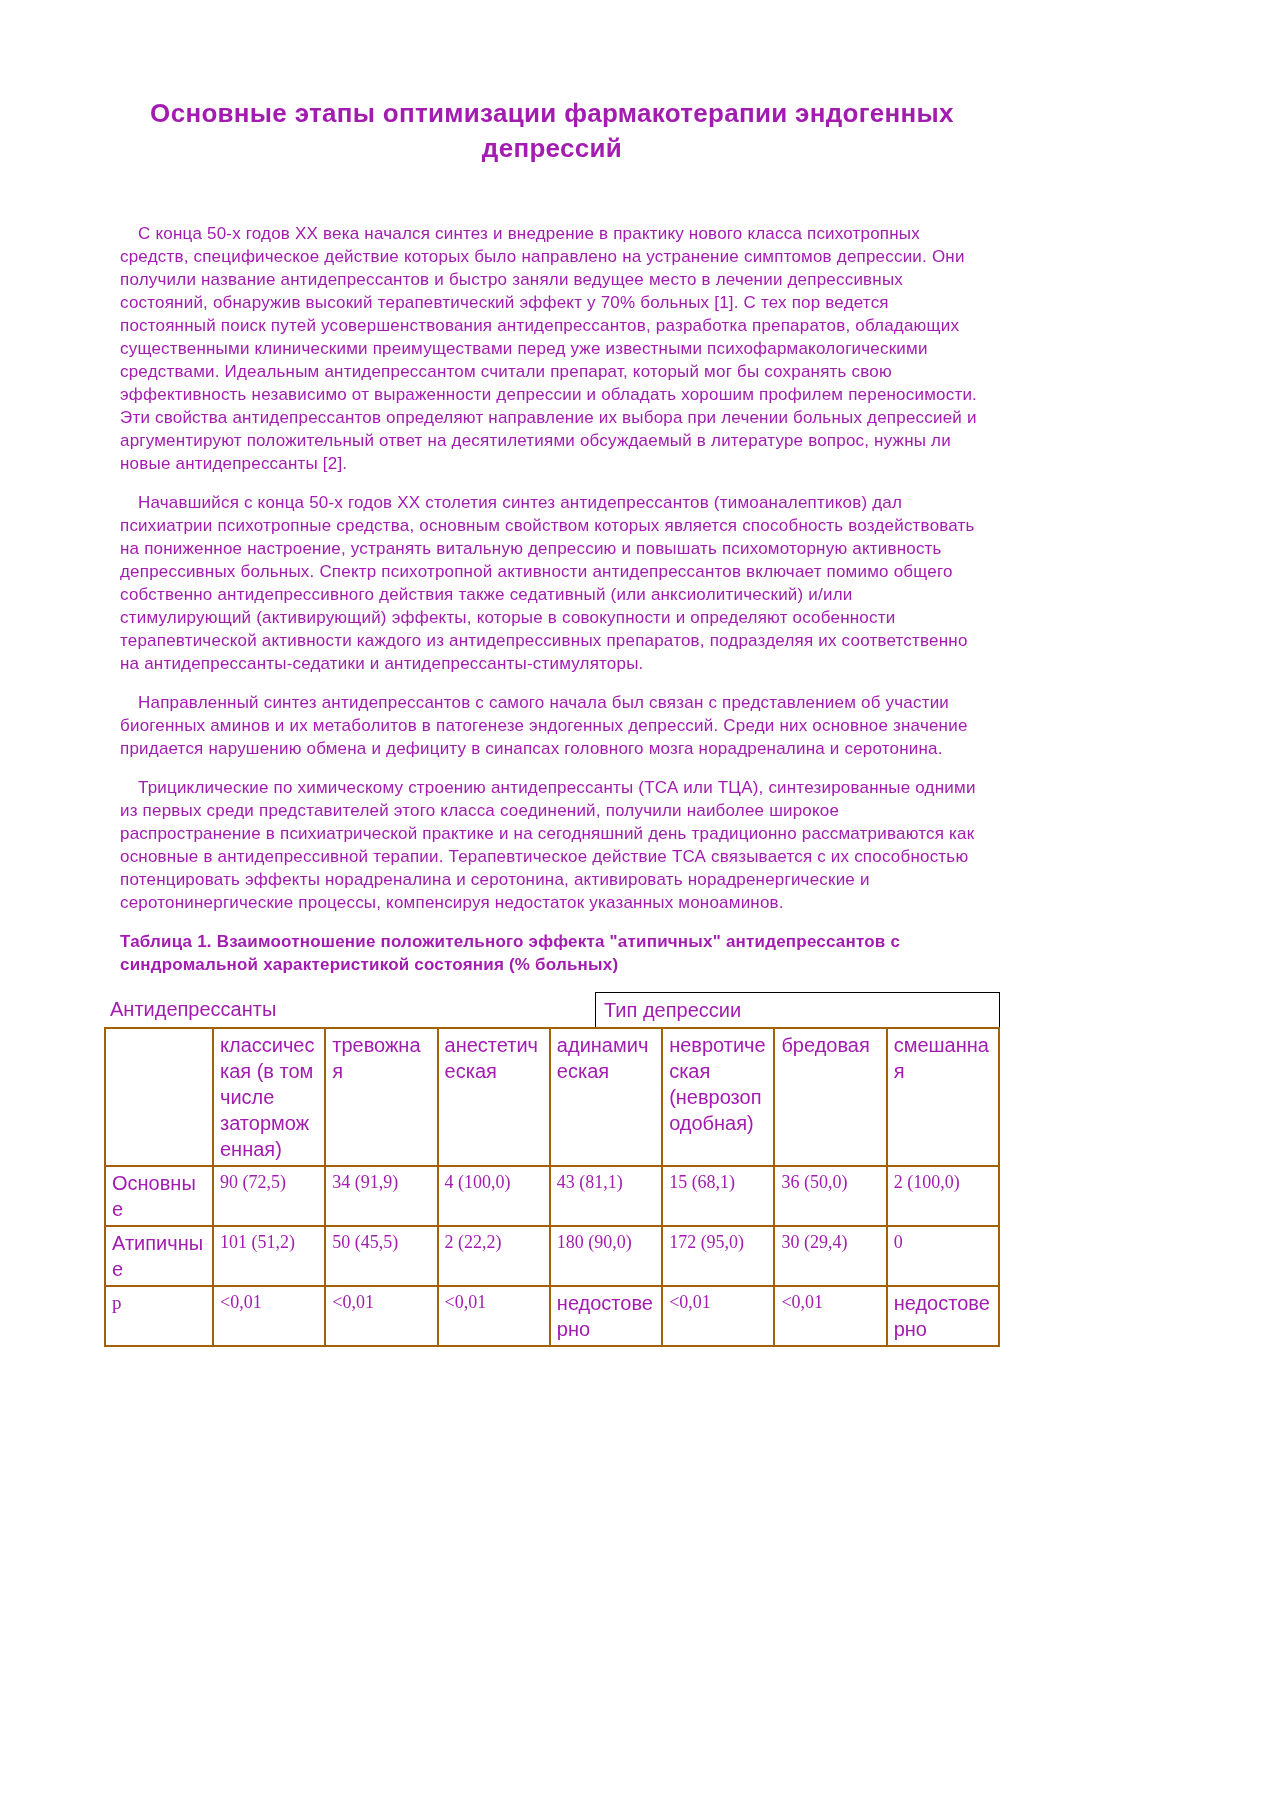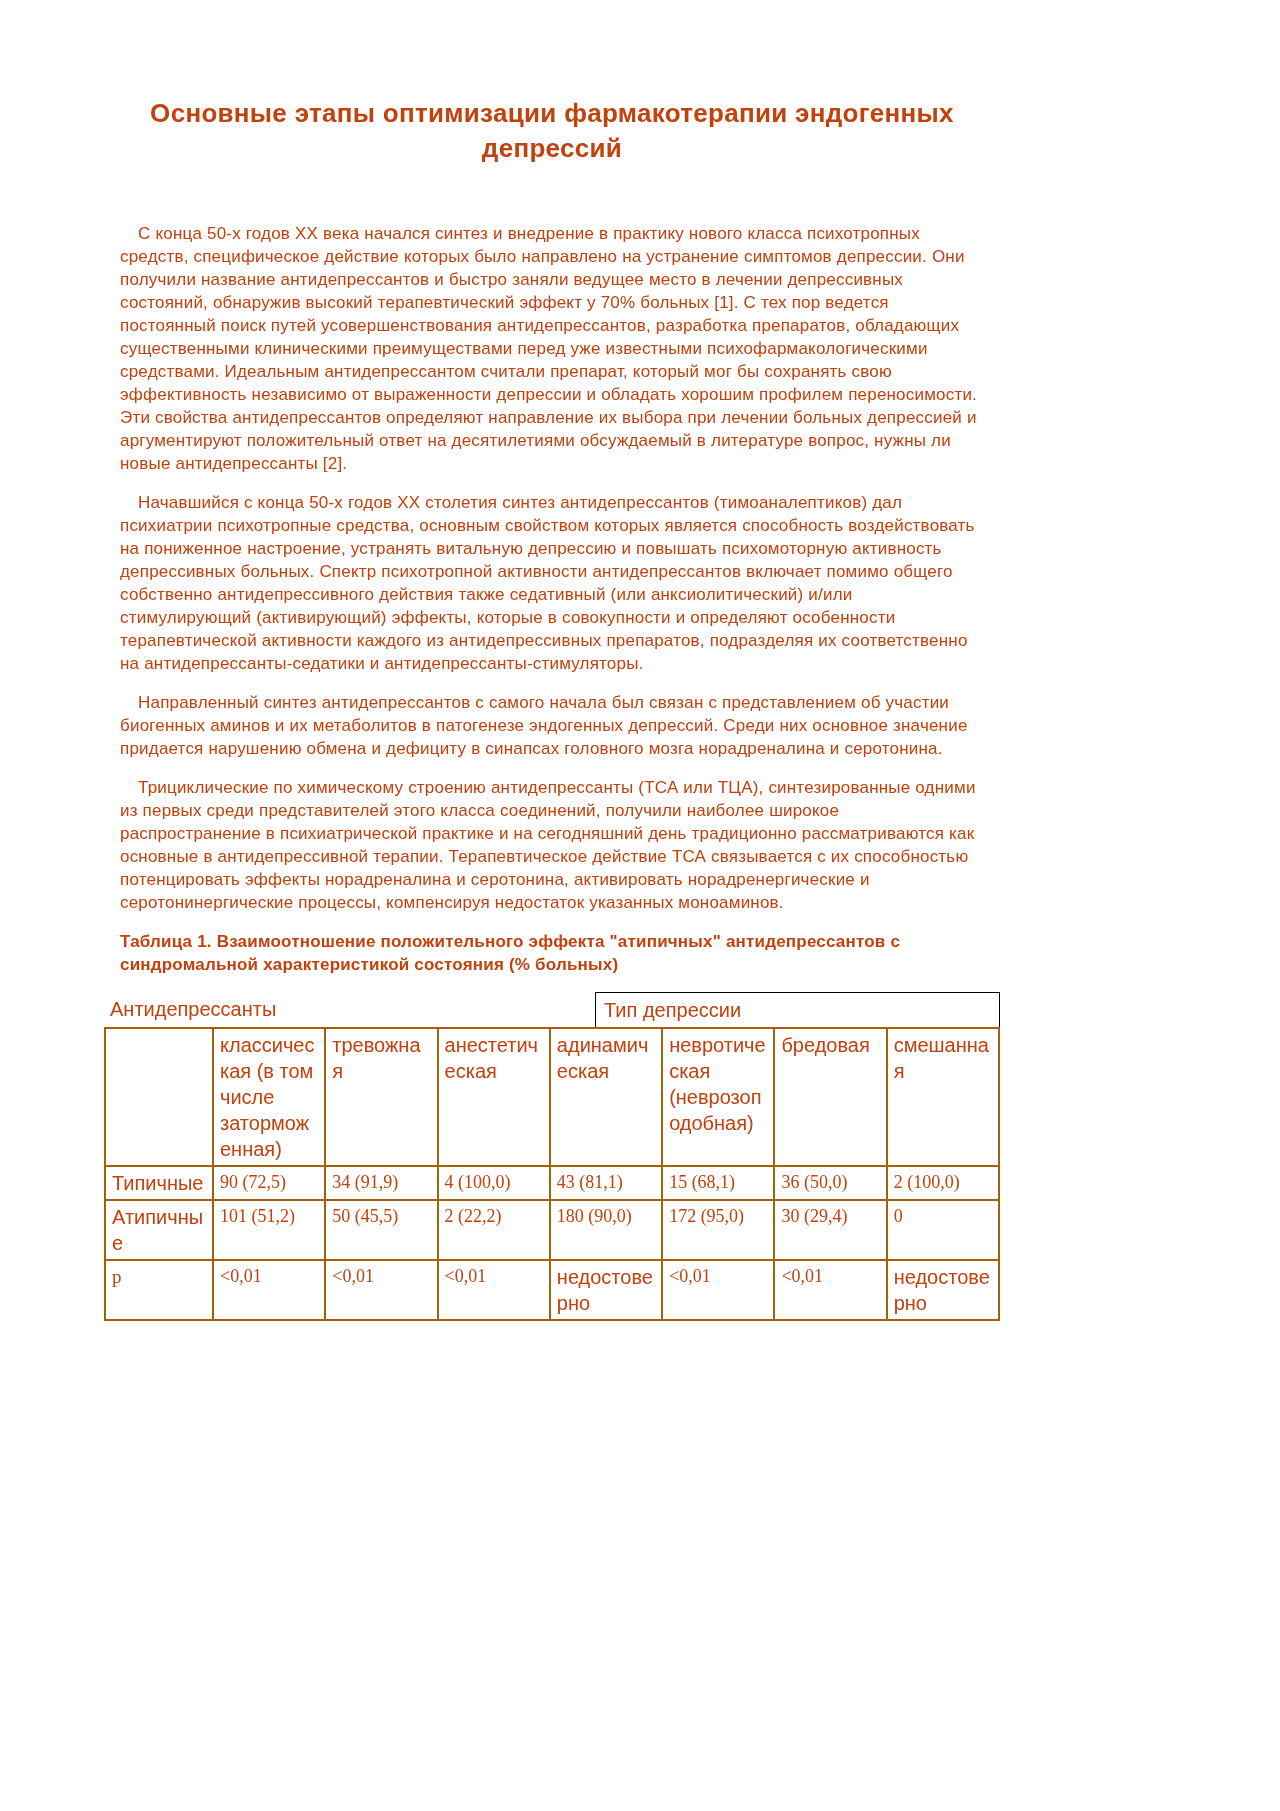--- a/index.html
+++ b/index.html
@@ -5,21 +5,21 @@
   html, body {
     margin: 0;
     padding: 0;
     background: #ffffff;
   }
   .page {
     width: 1280px;
     min-height: 1811px;
     box-sizing: border-box;
     background: #ffffff;
-    color: #c2410c;
+    color: #a21caf;
     font-family: "Liberation Sans", sans-serif;
     padding: 96px 280px 80px 104px;
   }
   .title {
     font-size: 26px;
     font-weight: bold;
     text-align: center;
     line-height: 35px;
     letter-spacing: 0.3px;
     margin: 0 0 56px 0;
@@ -140,21 +140,21 @@
         <th></th>
         <th>классическая (в том числе заторможенная)</th>
         <th>тревожная</th>
         <th>анестетическая</th>
         <th>адинамическая</th>
         <th>невротическая (неврозоподобная)</th>
         <th>бредовая</th>
         <th>смешанная</th>
       </tr>
       <tr>
-        <td class="rowlabel">Типичные</td>
+        <td class="rowlabel">Основные</td>
         <td class="data">90 (72,5)</td>
         <td class="data">34 (91,9)</td>
         <td class="data">4 (100,0)</td>
         <td class="data">43 (81,1)</td>
         <td class="data">15 (68,1)</td>
         <td class="data">36 (50,0)</td>
         <td class="data">2 (100,0)</td>
       </tr>
       <tr>
         <td class="rowlabel">Атипичные</td>

